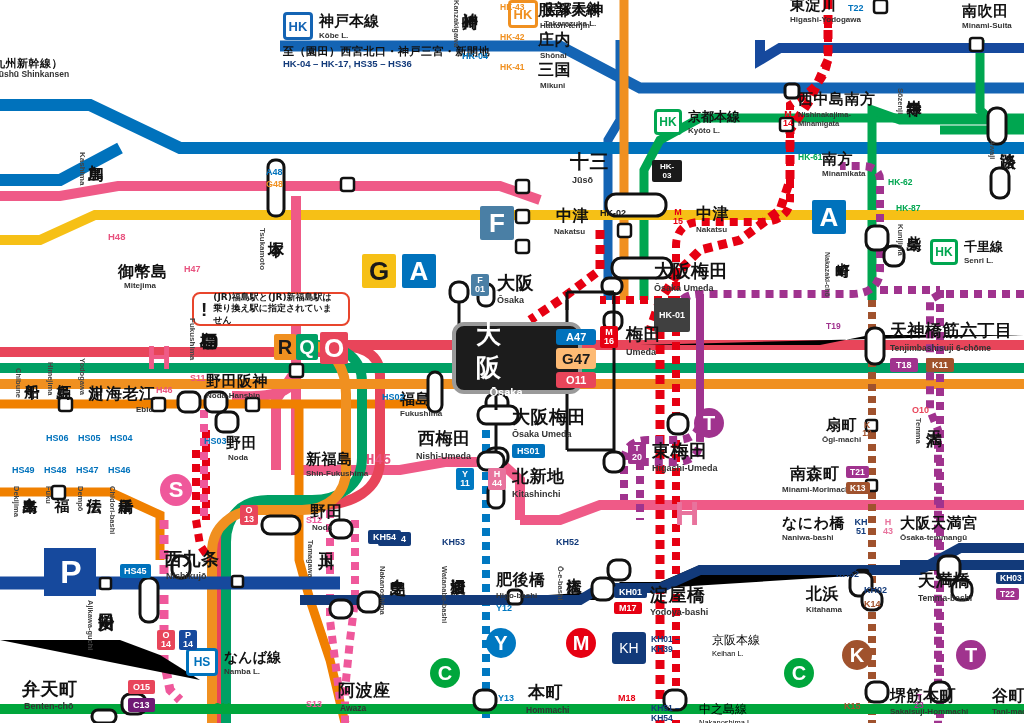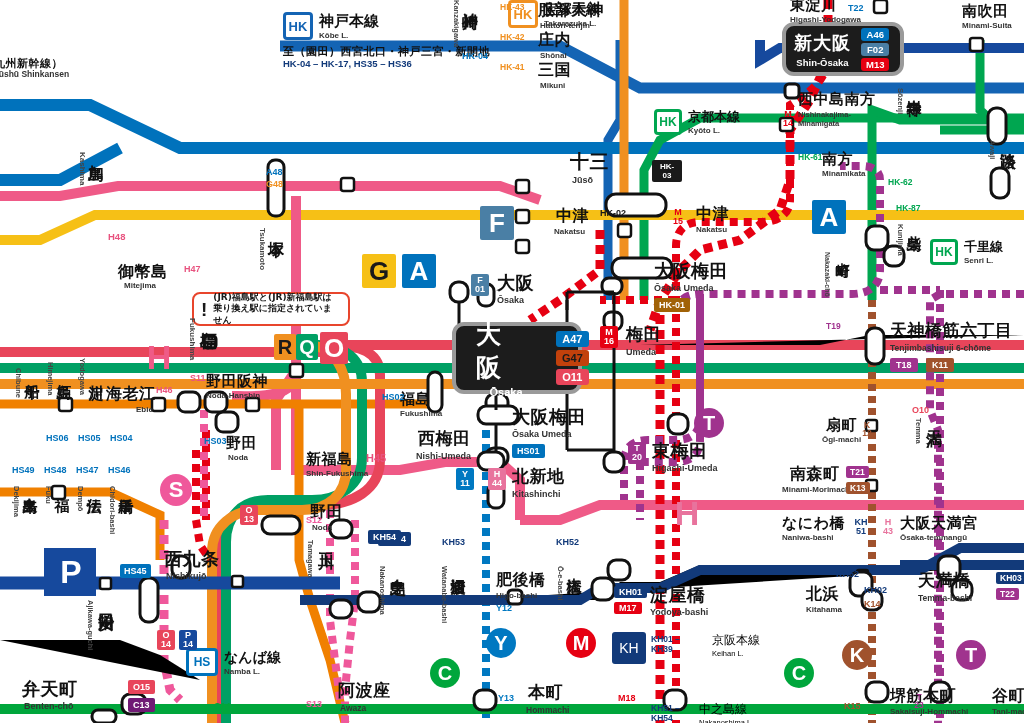--- a/index.html
+++ b/index.html
@@ -268,36 +268,25 @@
     </g>
   </svg>
 
   <div class="hilite" style="left:452px;top:322px;width:130px;height:72px;padding:0 10px;">
     <div class="names">
       <div class="jpn" style="font-size:25px;margin-left:10px;">大　阪</div>
       <div class="rmn" style="font-size:11px;margin-top:2px;">Ōsaka</div>
     </div>
     <div class="codes">
       <span style="background:#0072bc;font-size:11px;padding:2px 6px;">A47</span>
-      <span style="background:#c2410c;color:#1a1a1a;font-size:11px;padding:2px 6px;">G47</span>
+      <span style="background:#fdba74;color:#1a1a1a;font-size:15px;padding:2px 6px;">G47</span>
       <span style="background:#e8455a;font-size:11px;padding:2px 6px;">O11</span>
     </div>
   </div>
 
-  <div class="hilite" style="left:782px;top:22px;width:122px;height:54px;padding:0 8px;">
-    <div class="names">
-      <div class="jpn" style="font-size:18px;letter-spacing:1px;">新大阪</div>
-      <div class="rmn" style="font-size:9.5px;margin-top:2px;">Shin-Ōsaka</div>
-    </div>
-    <div class="codes" style="gap:2px;">
-      <span style="background:#0072bc;font-size:9.5px;padding:1px 5px;">A46</span>
-      <span style="background:#4a7fa5;font-size:9.5px;padding:1px 5px;">F02</span>
-      <span style="background:#e60012;font-size:9.5px;padding:1px 5px;">M13</span>
-    </div>
-  </div>
 
   <div class="note" style="left:192px;top:292px;width:158px;height:34px;">
     <div class="bang">!</div>
     <div>
       <div class="ntext">(JR)福島駅と(JR)新福島駅は</div>
       <div class="ntext">乗り換え駅に指定されていません</div>
     </div>
   </div>
 
   <div class="legend" style="left:283px;top:12px;">
@@ -456,21 +445,21 @@
   <div class="lbl vert jp" style="left:200px;top:318px;font-size:17px;">福島</div>
   <div class="lbl vertrom" style="left:188px;top:318px;font-size:8px;">Fukushima</div>
   <div class="lbl code" style="left:198px;top:348px;font-size:9.5px;color:#e8455a;">O12</div>
 
   <div class="lbl jp" style="left:400px;top:392px;font-size:15px;">福島</div>
   <div class="lbl rom" style="left:400px;top:410px;font-size:8px;">Fukushima</div>
   <div class="lbl code" style="left:382px;top:392px;font-size:9px;color:#0072bc;width:14px;line-height:1.15;">HS02</div>
 
   <div class="lbl jp" style="left:306px;top:452px;font-size:15px;">新福島</div>
   <div class="lbl rom" style="left:306px;top:470px;font-size:8px;">Shin-Fukushima</div>
-  <div class="lbl code" style="left:366px;top:452px;font-size:11px;color:#e8537f;width:13px;line-height:1.15;">H45</div>
+  <div class="lbl code" style="left:366px;top:452px;font-size:14px;color:#e8537f;width:13px;line-height:1.15;font-family:Liberation Mono, monospace;">H45</div>
 
   <div class="lbl jp" style="left:418px;top:430px;font-size:17px;">西梅田</div>
   <div class="lbl rom" style="left:416px;top:452px;font-size:9px;">Nishi-Umeda</div>
   <div class="sqbadge" style="position:absolute;left:456px;top:468px;width:18px;height:22px;background:#0078c1;font-size:9px;">
       <span>Y</span>
       <span>11</span>
     </div>
 
   <div class="lbl jp" style="left:512px;top:468px;font-size:17px;">北新地</div>
   <div class="lbl rom" style="left:512px;top:490px;font-size:9px;">Kitashinchi</div>
@@ -485,21 +474,21 @@
       <span>F</span>
       <span>01</span>
     </div>
 
   <div class="lbl jp" style="left:512px;top:408px;font-size:18px;">大阪梅田</div>
   <div class="lbl rom" style="left:512px;top:430px;font-size:9px;">Ōsaka Umeda</div>
   <div class="badge" style="position:absolute;left:512px;top:444px;background:#0072bc;font-size:9px;padding:2px 5px;">HS01</div>
 
   <div class="lbl jp" style="left:654px;top:262px;font-size:18px;">大阪梅田</div>
   <div class="lbl rom" style="left:654px;top:284px;font-size:9px;">Ōsaka Umeda</div>
-  <div class="badge" style="position:absolute;left:654px;top:298px;background:#a16207;font-size:9px;padding:2px 5px;">HK-01</div>
+  <div class="badge" style="position:absolute;left:654px;top:298px;background:#404040;font-size:9px;padding:12px 5px;">HK-01</div>
 
   <div class="lbl jp" style="left:626px;top:326px;font-size:17px;">梅田</div>
   <div class="lbl rom" style="left:626px;top:348px;font-size:9px;">Umeda</div>
   <div class="sqbadge" style="position:absolute;left:600px;top:326px;width:18px;height:22px;background:#e60012;font-size:9px;">
       <span>M</span>
       <span>16</span>
     </div>
 
   <div class="lbl jp" style="left:652px;top:442px;font-size:18px;">東梅田</div>
   <div class="lbl rom" style="left:652px;top:464px;font-size:9px;">Higashi-Umeda</div>

